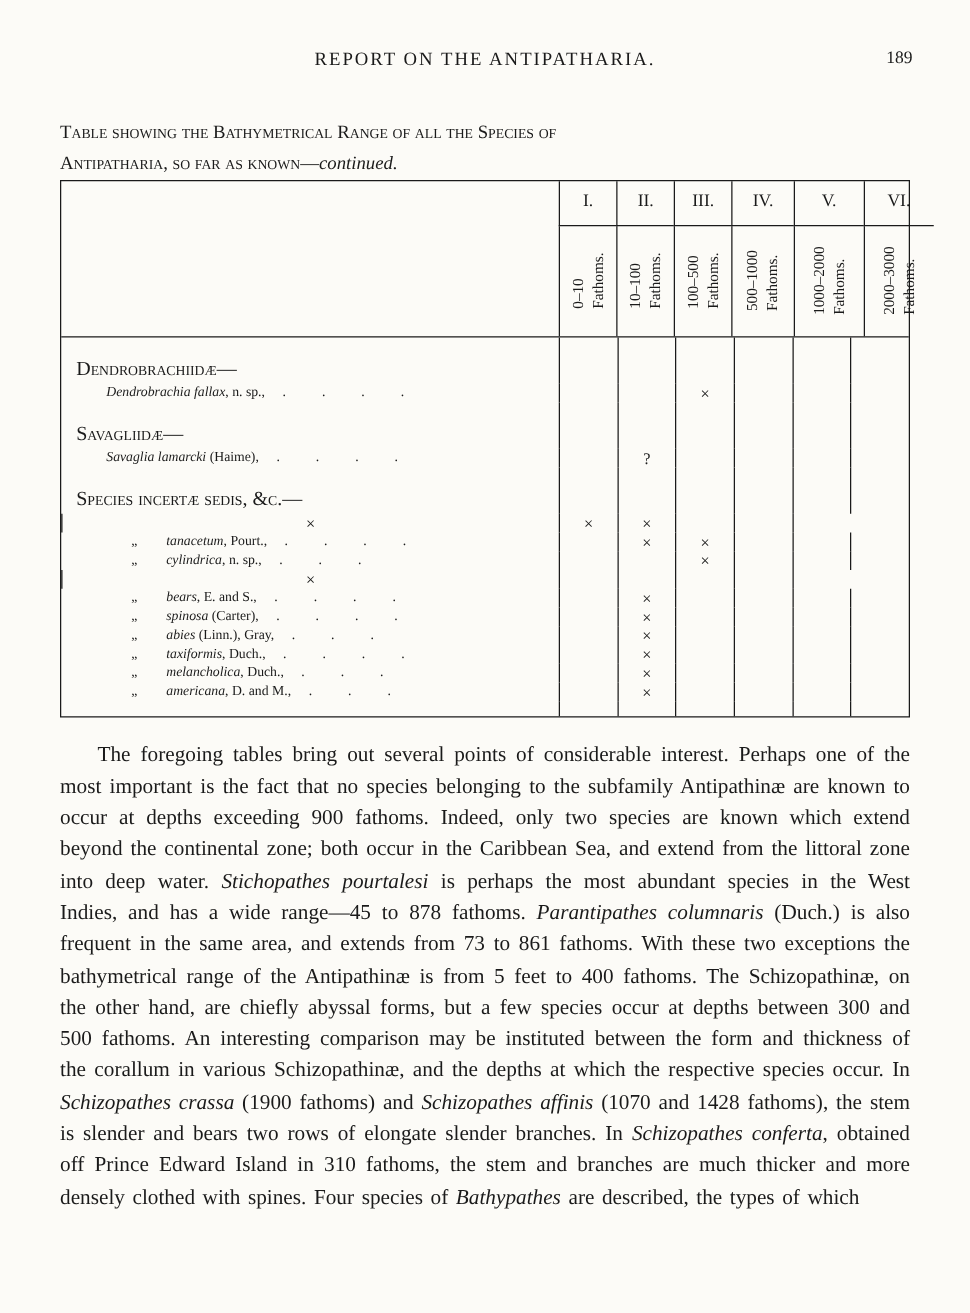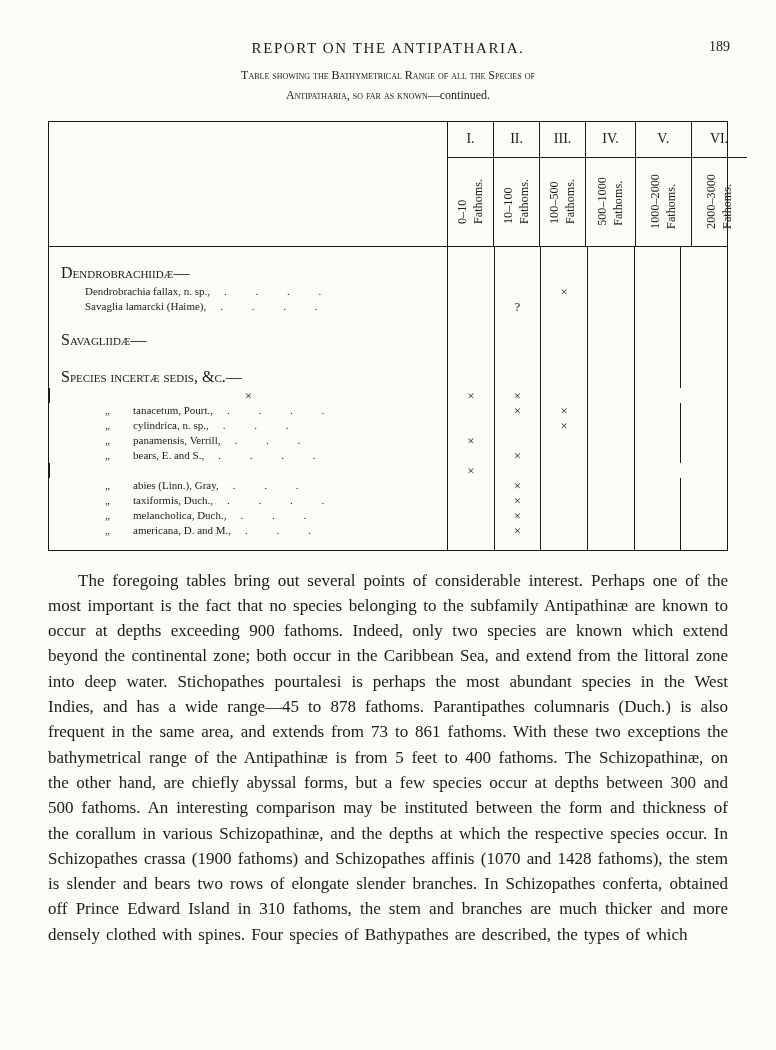--- a/index.html
+++ b/index.html
@@ -5,28 +5,28 @@
   *{box-sizing:border-box}
   html,body{margin:0;padding:0}
   body{
     width:776px;height:1050px;overflow:hidden;
     background:#fcfbf7;color:#1a1a1a;
     font-family:"Liberation Serif", serif;
   }
   .page{padding:40px 48px 0}
 
   
-  .hdr{position:relative;height:22px;margin-bottom:4px}
+  .hdr{position:relative;height:22px;margin-bottom:32px}
   .hdr-title{position:absolute;left:0;right:0;text-align:center;font-size:15px;letter-spacing:1.6px}
   .hdr-page{position:absolute;right:-2px;top:-1px;font-size:14px}
 
   
-  .caption{text-align:center;font-size:12px;line-height:1.65;margin-bottom:15px}
+  .caption{font-size:15px;line-height:1.65;margin-bottom:0}
   .sc{font-variant:small-caps}
-  .it{}
+  .it{font-style:italic}
 
   
   .tbl{border:1.6px solid #1a1a1a}
   .grid{display:grid;grid-template-columns:398px repeat(6,1fr)}
   .thead{grid-template-rows:36px 88px;border-bottom:1.6px solid #1a1a1a}
   .th-species{grid-row:1/3;grid-column:1}
   .cell{border-left:1px solid #1a1a1a}
   .cnum{font-size:14px;text-align:center;padding-top:9px;border-bottom:1px solid #1a1a1a}
   .clab{display:flex;align-items:center;justify-content:center}
   .vlab{flex:none;transform:rotate(-90deg);font-size:12.2px;line-height:1.35;white-space:nowrap;text-align:left}
@@ -118,38 +118,38 @@
         <div class="grid trow">
           <div class="cs name"><span class="it">Dendrobrachia fallax</span><span>, n. sp.,</span><span class="dots">. . . .</span></div>
           <div class="cell cm"></div>
           <div class="cell cm"></div>
           <div class="cell cm">×</div>
           <div class="cell cm"></div>
           <div class="cell cm"></div>
           <div class="cell cm"></div>
         </div>
         <div class="grid trow">
+          <div class="cs head sc">Savagliidæ—</div>
+          <div class="cell cm"></div>
+          <div class="cell cm"></div>
+          <div class="cell cm"></div>
+          <div class="cell cm"></div>
+          <div class="cell cm"></div>
+          <div class="cell cm"></div>
+        </div>
+        <div class="grid trow">
           <div class="cs name"><span class="it">Savaglia lamarcki</span><span> (Haime),</span><span class="dots">. . . .</span></div>
           <div class="cell cm"></div>
           <div class="cell cm">?</div>
           <div class="cell cm"></div>
           <div class="cell cm"></div>
           <div class="cell cm"></div>
           <div class="cell cm"></div>
         </div>
         <div class="grid trow">
-          <div class="cs head sc">Savagliidæ—</div>
-          <div class="cell cm"></div>
-          <div class="cell cm"></div>
-          <div class="cell cm"></div>
-          <div class="cell cm"></div>
-          <div class="cell cm"></div>
-          <div class="cell cm"></div>
-        </div>
-        <div class="grid trow">
           <div class="cs head sc">Species incertæ sedis, &amp;c.—</div>
           <div class="cell cm"></div>
           <div class="cell cm"></div>
           <div class="cell cm"></div>
           <div class="cell cm"></div>
           <div class="cell cm"></div>
           <div class="cell cm"></div>
         </div>
         <div class="grid trow">
           <div class="cell cm">×</div>
@@ -171,38 +171,38 @@
         <div class="grid trow">
           <div class="cs name withditto"><span class="ditto">„</span><span class="it">cylindrica</span><span>, n. sp.,</span><span class="dots">. . .</span></div>
           <div class="cell cm"></div>
           <div class="cell cm"></div>
           <div class="cell cm">×</div>
           <div class="cell cm"></div>
           <div class="cell cm"></div>
           <div class="cell cm"></div>
         </div>
         <div class="grid trow">
-          <div class="cs name withditto"><span class="ditto">„</span><span class="it">panamensis</span><span>, Verrill,</span><span class="dots">. . .</span></div>
           <div class="cell cm">×</div>
           <div class="cell cm"></div>
           <div class="cell cm"></div>
           <div class="cell cm"></div>
           <div class="cell cm"></div>
           <div class="cell cm"></div>
         </div>
         <div class="grid trow">
           <div class="cs name withditto"><span class="ditto">„</span><span class="it">bears</span><span>, E. and S.,</span><span class="dots">. . . .</span></div>
           <div class="cell cm"></div>
           <div class="cell cm">×</div>
           <div class="cell cm"></div>
           <div class="cell cm"></div>
           <div class="cell cm"></div>
           <div class="cell cm"></div>
         </div>
         <div class="grid trow">
+          <div class="cs name withditto"><span class="ditto">„</span><span class="it">spinosa</span><span> (Carter),</span><span class="dots">. . . .</span></div>
           <div class="cell cm"></div>
           <div class="cell cm">×</div>
           <div class="cell cm"></div>
           <div class="cell cm"></div>
           <div class="cell cm"></div>
           <div class="cell cm"></div>
         </div>
         <div class="grid trow">
           <div class="cs name withditto"><span class="ditto">„</span><span class="it">abies</span><span> (Linn.), Gray,</span><span class="dots">. . .</span></div>
           <div class="cell cm"></div>

